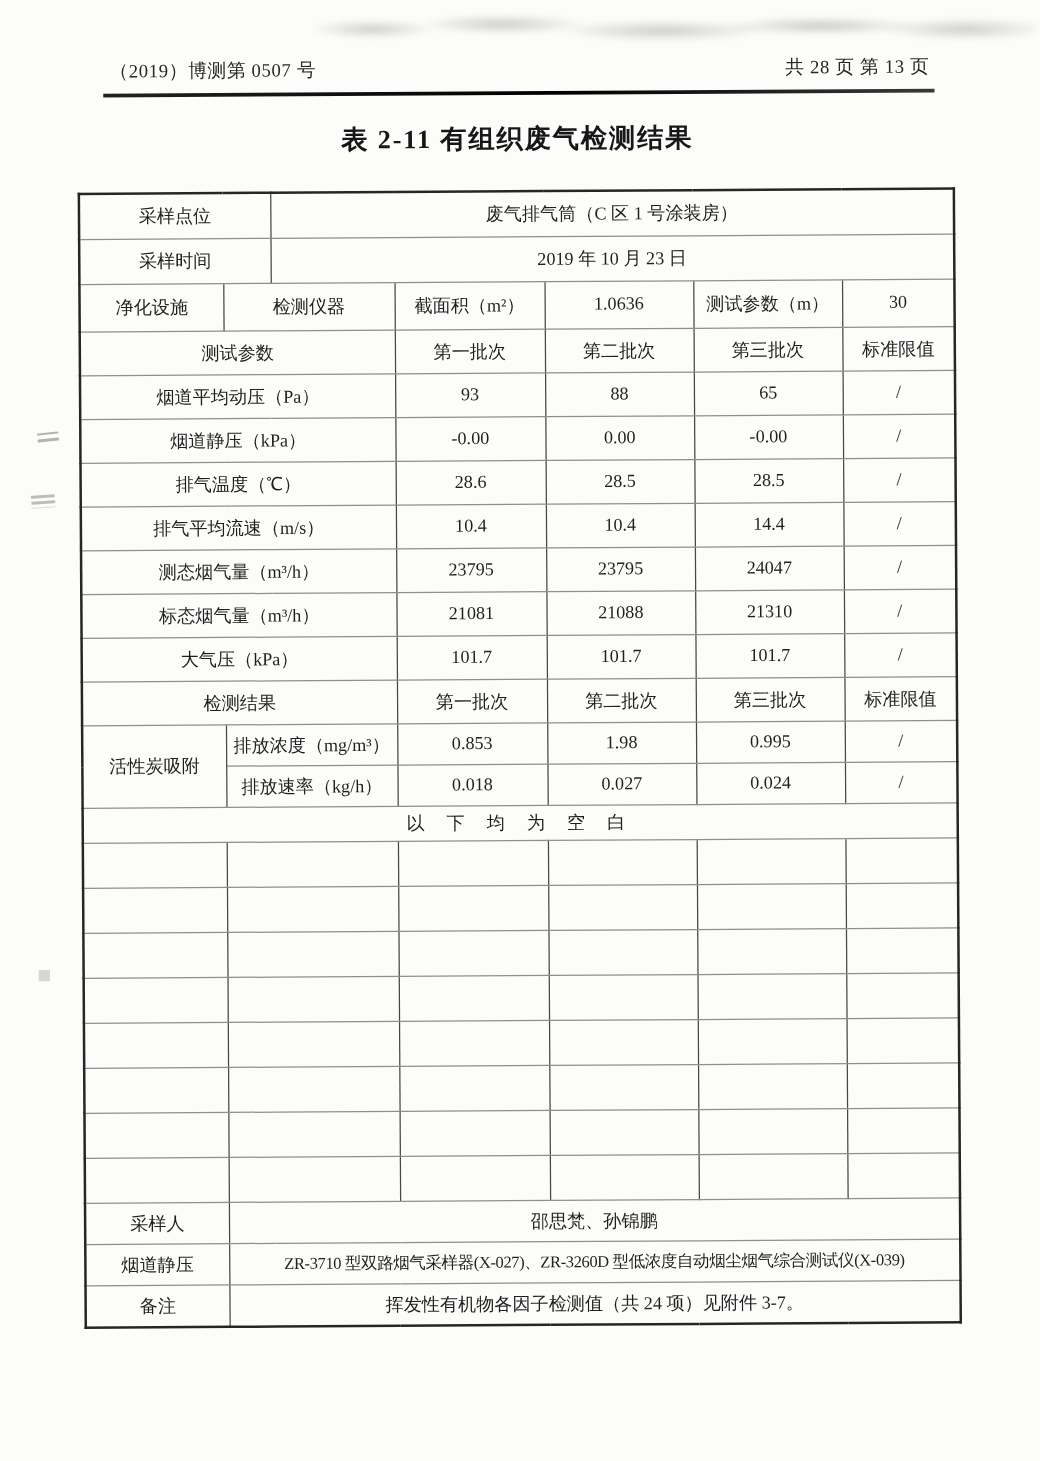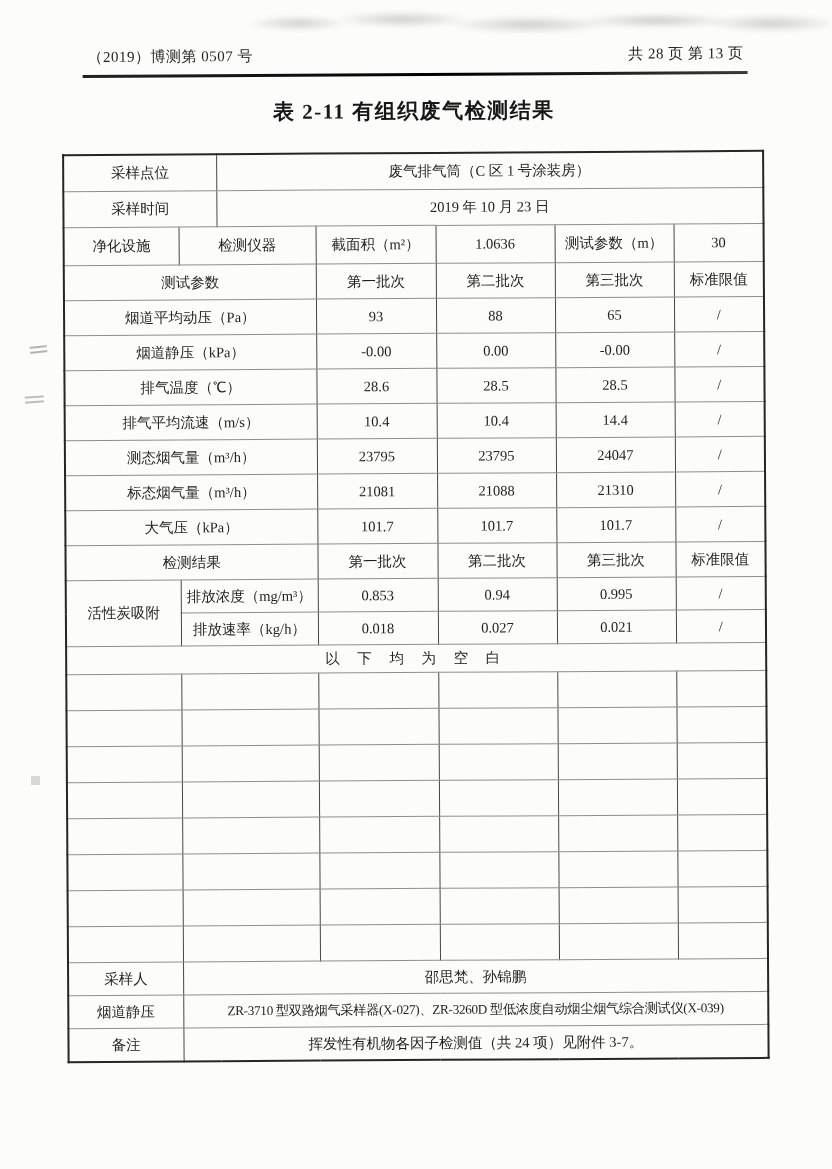--- a/index.html
+++ b/index.html
@@ -172,29 +172,29 @@
             <td>第一批次</td>
             <td>第二批次</td>
             <td>第三批次</td>
             <td>标准限值</td>
           </tr>
 
           <tr class="row-voc">
             <td rowspan="2">活性炭吸附</td>
             <td colspan="2">排放浓度（mg/m³）</td>
             <td>0.853</td>
-            <td>0.94</td>
+            <td>1.98</td>
             <td>0.995</td>
             <td>/</td>
           </tr>
           <tr class="row-voc">
             <td colspan="2">排放速率（kg/h）</td>
             <td>0.018</td>
             <td>0.027</td>
-            <td>0.021</td>
+            <td>0.024</td>
             <td>/</td>
           </tr>
 
           <tr class="row-blank">
             <td colspan="7">以 下 均 为 空 白</td>
           </tr>
 
           <tr class="row-empty">
             <td></td>
               <td colspan="2"></td>

